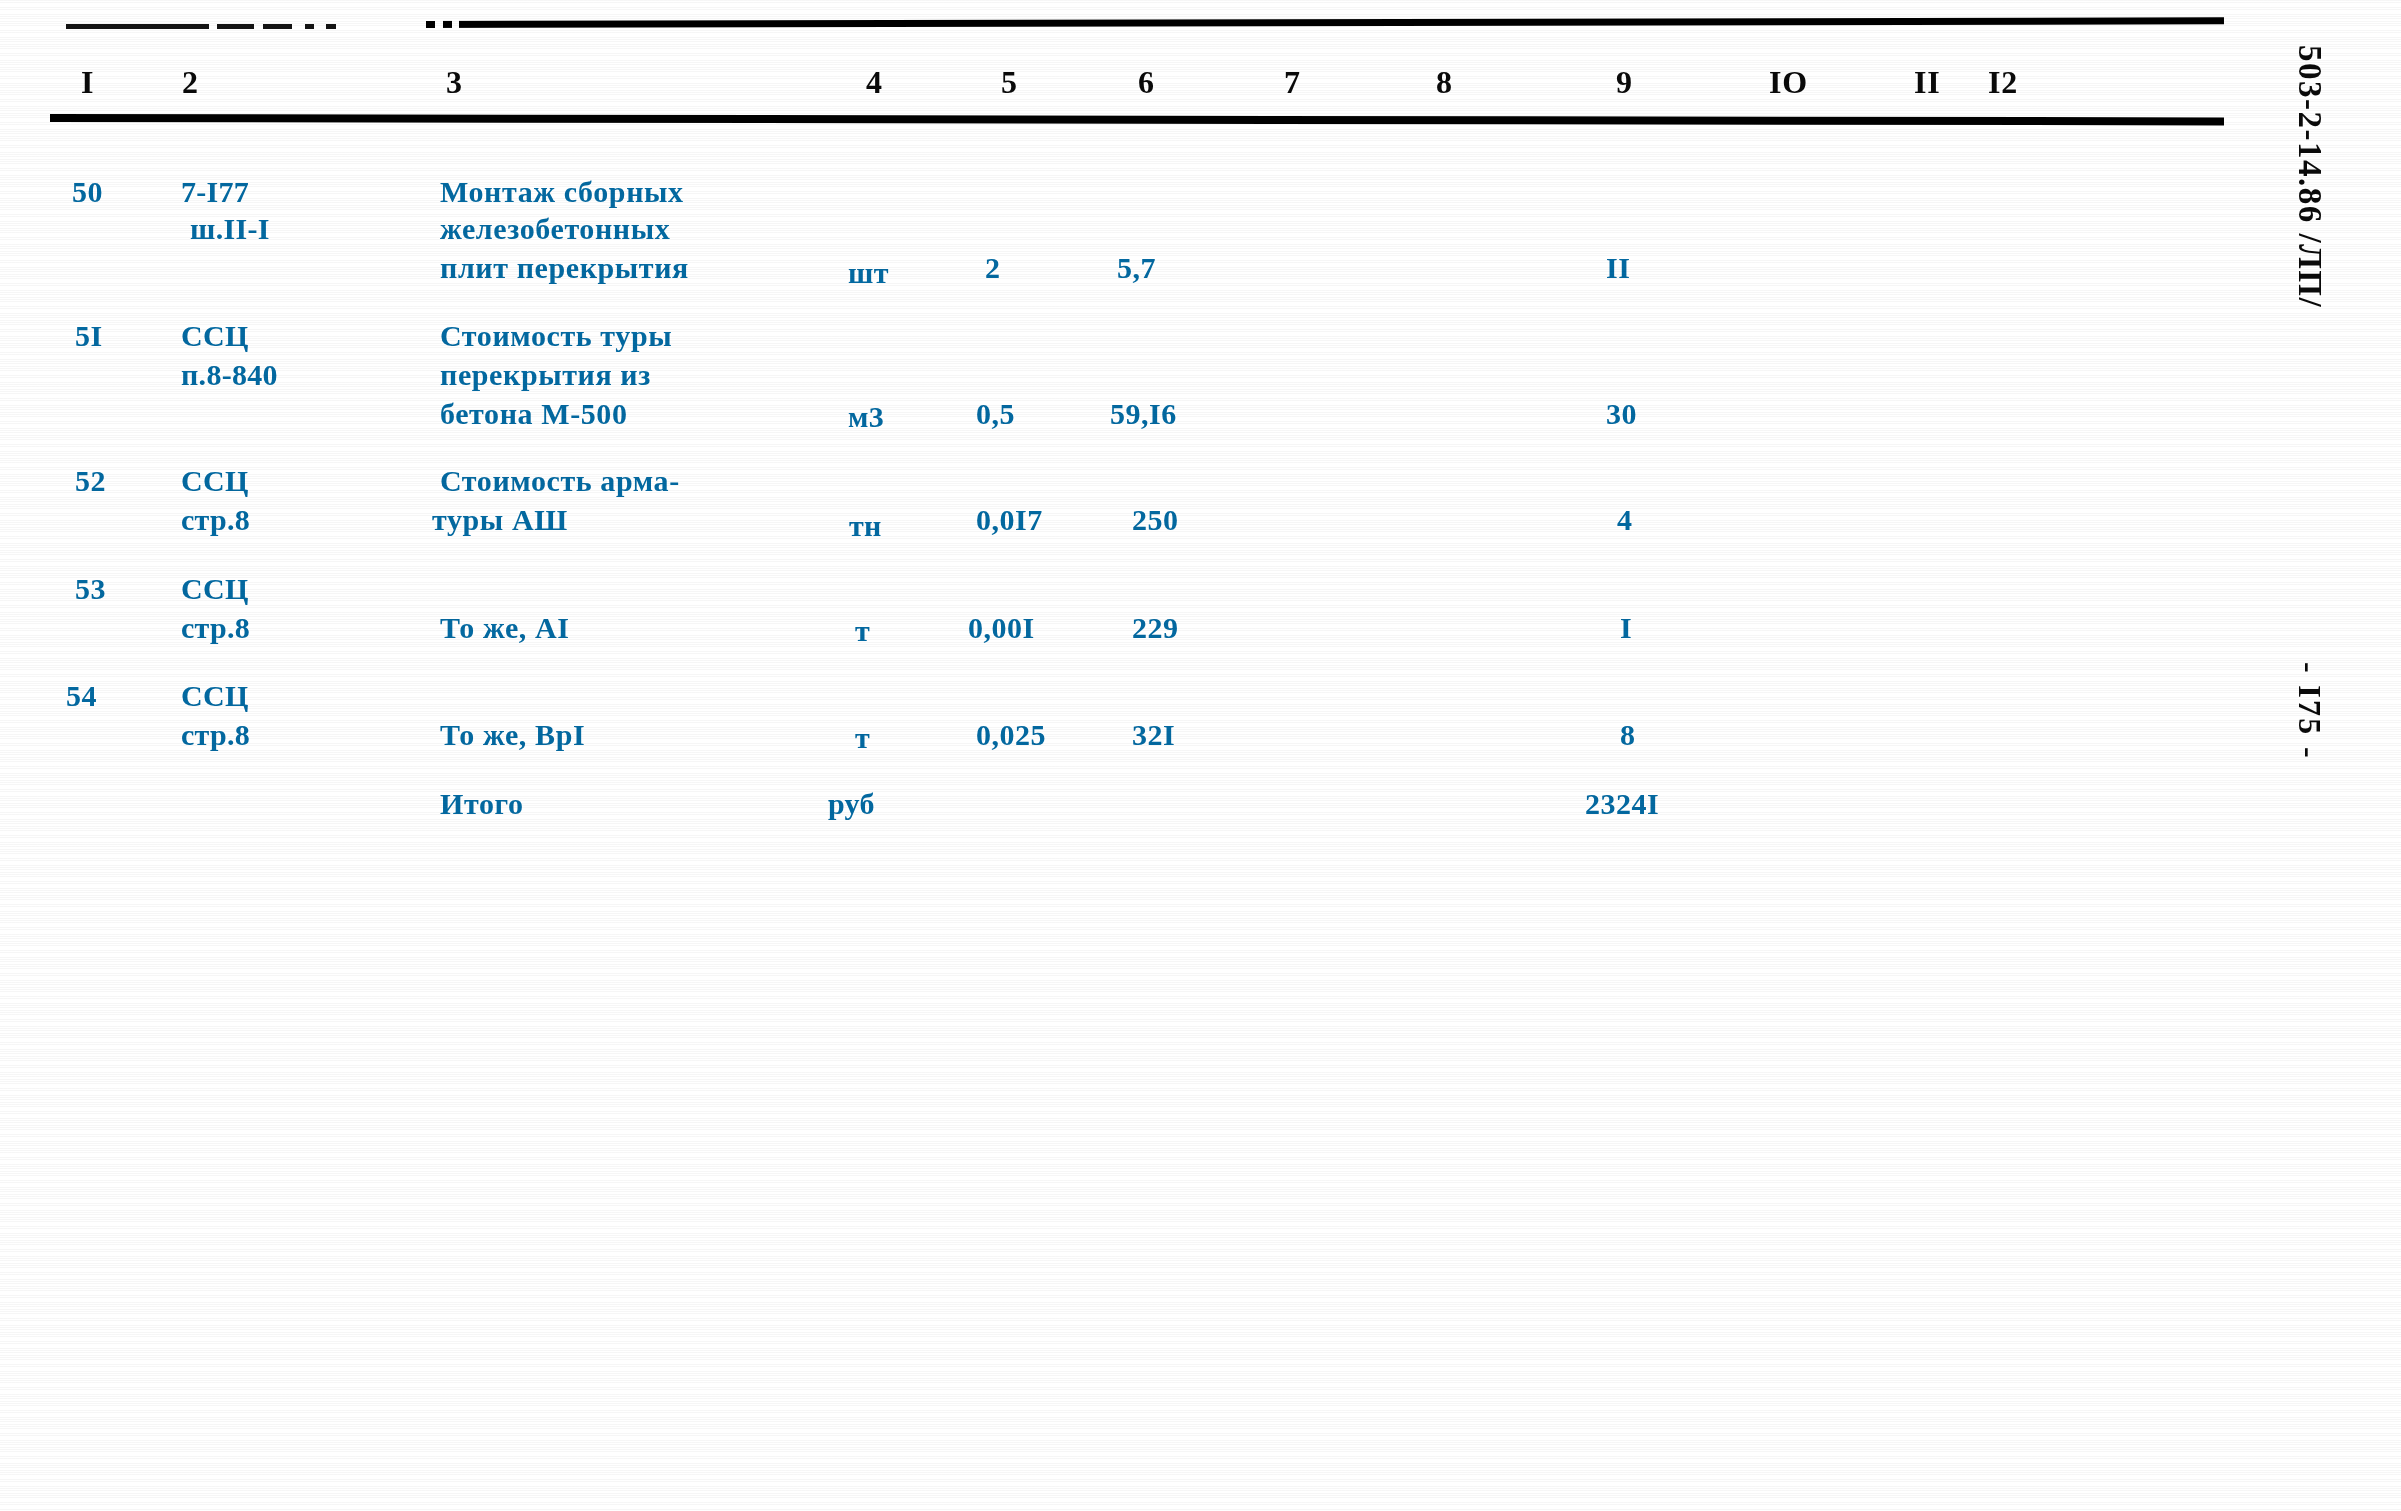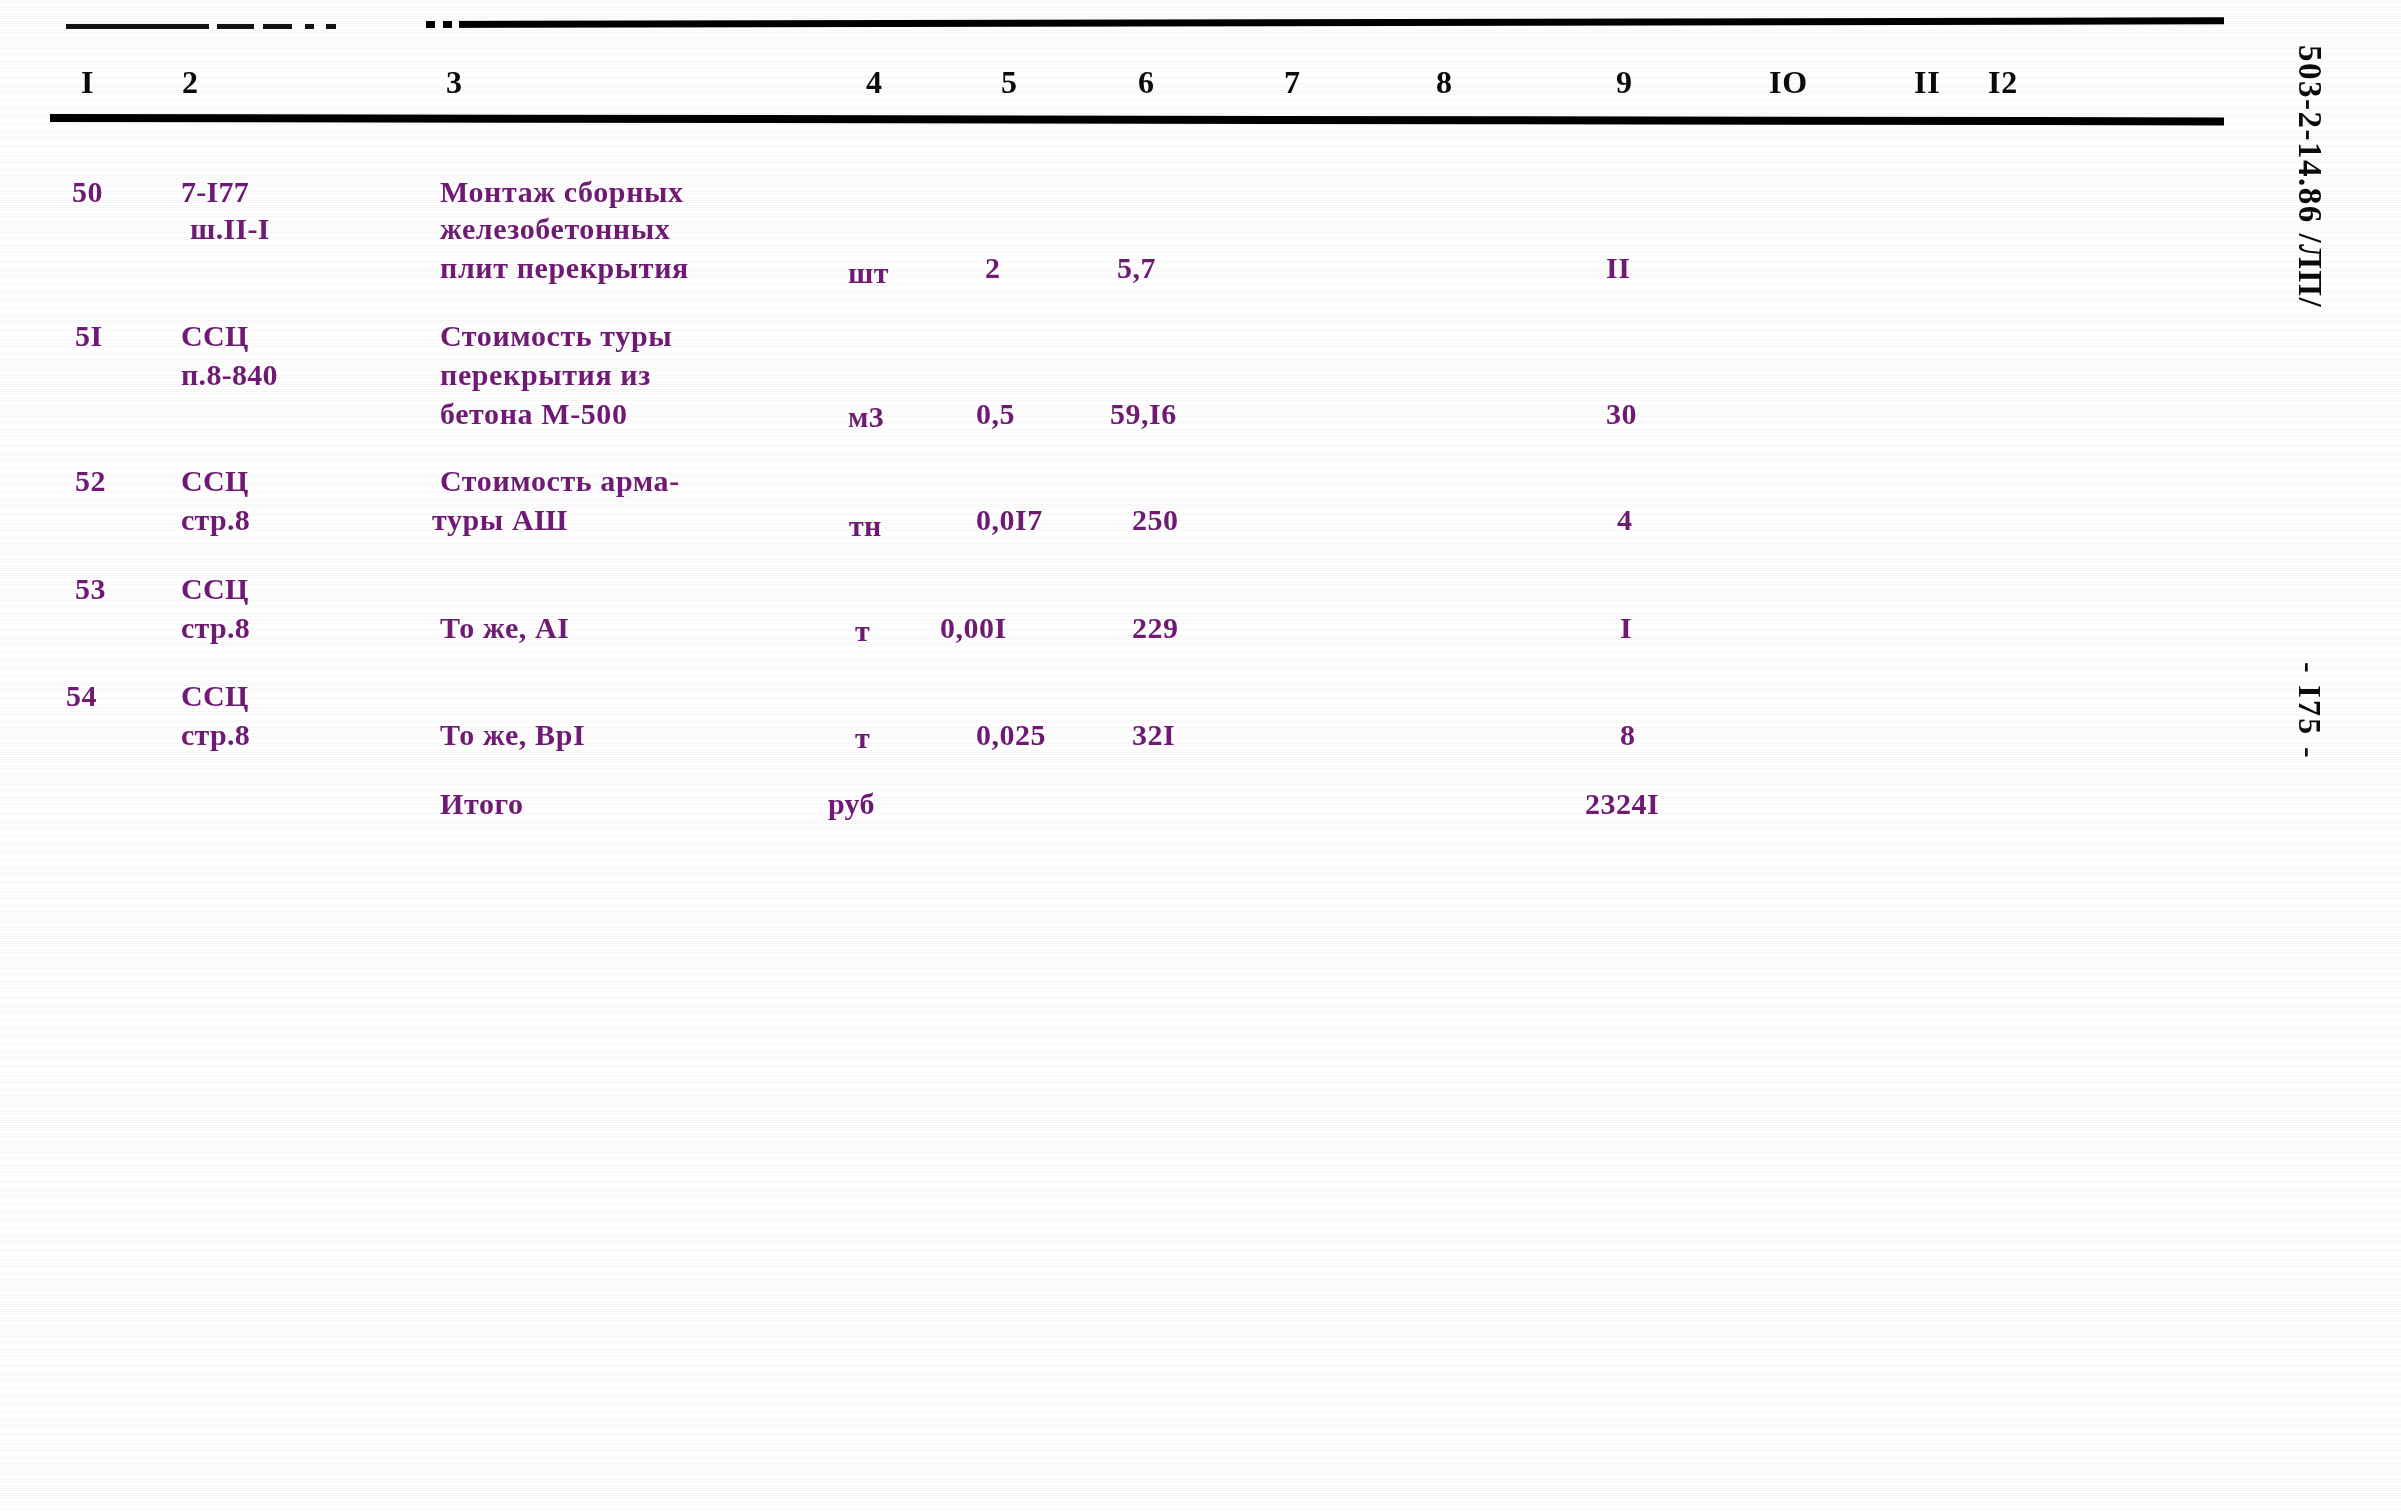--- a/index.html
+++ b/index.html
@@ -87,21 +87,21 @@
   }
 
   
   .cell {
     position: absolute;
     font-family: "Liberation Serif", "DejaVu Serif", serif;
     font-weight: 700;
     font-size: 30px;
     line-height: 39px;
     letter-spacing: 0.3px;
-    color: #701a75;
+    color: #0369a1;
     white-space: pre;
   }
   .cell.desc { letter-spacing: 0.6px; }
   .cell.num  { letter-spacing: 0.5px; }
 
   
   .vstamp {
     position: absolute;
     font-family: "Liberation Serif", "DejaVu Serif", serif;
     font-weight: 700;
@@ -194,21 +194,21 @@
     <span class="cell num" style="left:1132px;top:500px">250</span>
     <span class="cell num" style="left:1617px;top:500px">4</span>
   </div>
 
   <div>
     <span class="cell num" style="left:75px; top:569px">53</span>
     <span class="cell" style="left:181px; top:569px">ССЦ</span>
     <span class="cell" style="left:181px; top:608px">стр.8</span>
     <span class="cell desc" style="left:440px; top:608px">То же, АI</span>
     <span class="cell" style="left:855px;top:611px">т</span>
-    <span class="cell num" style="left:940px;top:608px">0,00I</span>
+    <span class="cell num" style="left:968px;top:608px">0,00I</span>
     <span class="cell num" style="left:1132px;top:608px">229</span>
     <span class="cell num" style="left:1620px;top:608px">I</span>
   </div>
 
   <div>
     <span class="cell num" style="left:66px; top:676px">54</span>
     <span class="cell" style="left:181px; top:676px">ССЦ</span>
     <span class="cell" style="left:181px; top:715px">стр.8</span>
     <span class="cell desc" style="left:440px; top:715px">То же, ВрI</span>
     <span class="cell" style="left:855px;top:718px">т</span>

